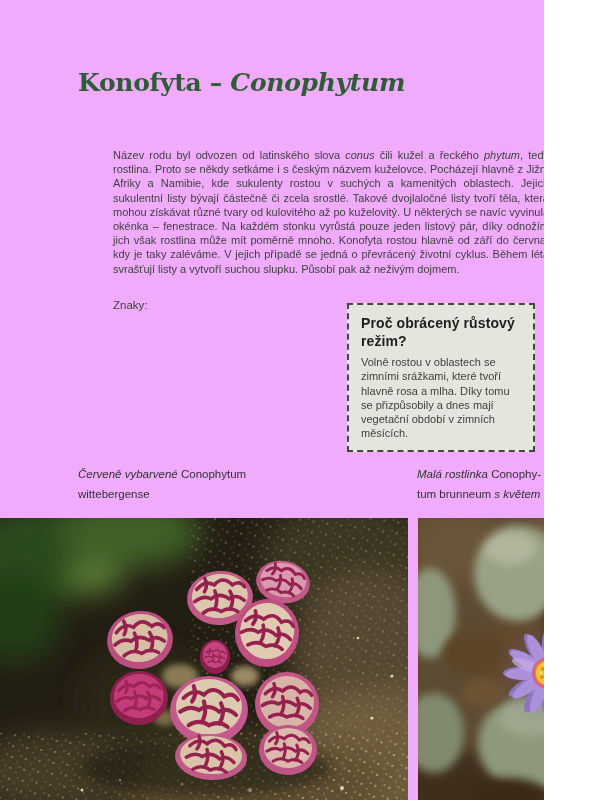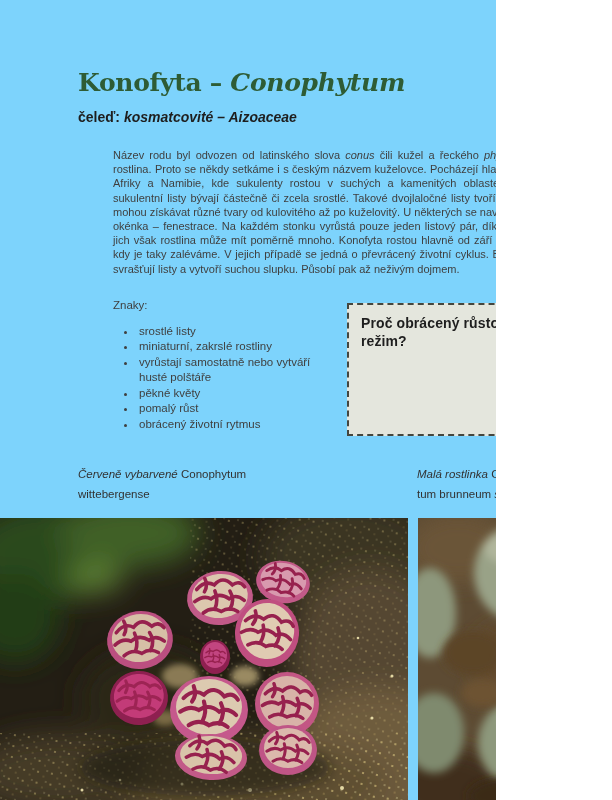--- a/index.html
+++ b/index.html
@@ -1,18 +1,18 @@
 <!DOCTYPE html>
 <html lang="cs"><head>
 <meta charset="utf-8">
 <style>
   * { margin:0; padding:0; box-sizing:border-box; }
   html,body { background:#ffffff; }
   body { width:612px; height:800px; font-family:"Liberation Sans", sans-serif; }
-  .page { position:relative; width:496px; height:800px; background:#7dd3fc; overflow:hidden;padding-left:12px; }
+  .page { position:relative; width:544px; height:800px; background:#f0abfc; overflow:hidden;padding-left:12px; }
 
   .title {
     position:absolute; left:78px; top:68px;
     font-family:"DejaVu Serif", serif; font-weight:700;
     font-size:25px; letter-spacing:-0.3px;
     color:var(--title-green, #2e5c35);
     white-space:nowrap;
   }
   .title em { font-style:italic; }
 
@@ -61,38 +61,30 @@
   .photo-right { left:418px; width:194px; }
   .photo svg { display:block; width:100%; height:100%; }
 </style>
 </head>
 <body style="--title-green: #2e5c35; --text-dark: #1e1e1e; --text-body: #3f3f3f; --infobox-bg: #e4e6dd; --infobox-border: #45463e;">
 
 <div class="page">
 
   <h1 class="title"><span>Konofyta – </span><em>Conophytum</em></h1>
 
-  <h2 class="subtitle"><span>čeleď: </span><em>kosmatcovité – Aizoaceae</em></h2>
 
   <p class="intro"><span>Název rodu byl odvozen od latinského slova </span><em>conus</em><span> čili kužel a řeckého </span><em>phytum</em><span>, tedy rostlina. Proto se někdy setkáme i s českým názvem kuželovce. Pocházejí hlavně z Jižní Afriky a Namibie, kde sukulenty rostou v suchých a kamenitých oblastech. Jejich sukulentní listy bývají částečně či zcela srostlé. Takové dvojlaločné listy tvoří těla, která mohou získávat různé tvary od kulovitého až po kuželovitý. U některých se navíc vyvinula okénka – fenestrace. Na každém stonku vyrůstá pouze jeden listový pár, díky odnožím jich však rostlina může mít poměrně mnoho. Konofyta rostou hlavně od září do června, kdy je taky zaléváme. V jejich případě se jedná o převrácený životní cyklus. Během léta svrašťují listy a vytvoří suchou slupku. Působí pak až neživým dojmem.</span></p>
 
   <div class="traits">
     <div class="traits-label">Znaky:</div>
-    <ul class="traits-list">
-        <li>srostlé listy</li>
-        <li>miniaturní, zakrslé rostliny</li>
-        <li>vyrůstají samostatně nebo vytváří husté polštáře</li>
-        <li>pěkné květy</li>
-        <li>pomalý růst</li>
-        <li>obrácený životní rytmus</li>
-      </ul>
   </div>
 
   <aside class="infobox">
     <h3>Proč obrácený růstový režim?</h3>
+    <p>Volně rostou v oblastech se zimními srážkami, které tvoří hlavně rosa a mlha. Díky tomu se přizpůsobily a dnes mají vegetační období v zimních měsících.</p>
   </aside>
 
   <div class="page-number">59</div>
 
   <div class="caption caption-right"><em>Malá rostlinka</em> <span>Conophy-</span><br><span>tum brunneum</span> <em>s květem</em></div>
 
   <div class="caption caption-left"><em>Červeně vybarvené</em> <span>Conophytum</span><br><span>wittebergense</span></div>
 
   <figure class="photo photo-left">
     <svg viewBox="0 0 408 282" preserveAspectRatio="none">

